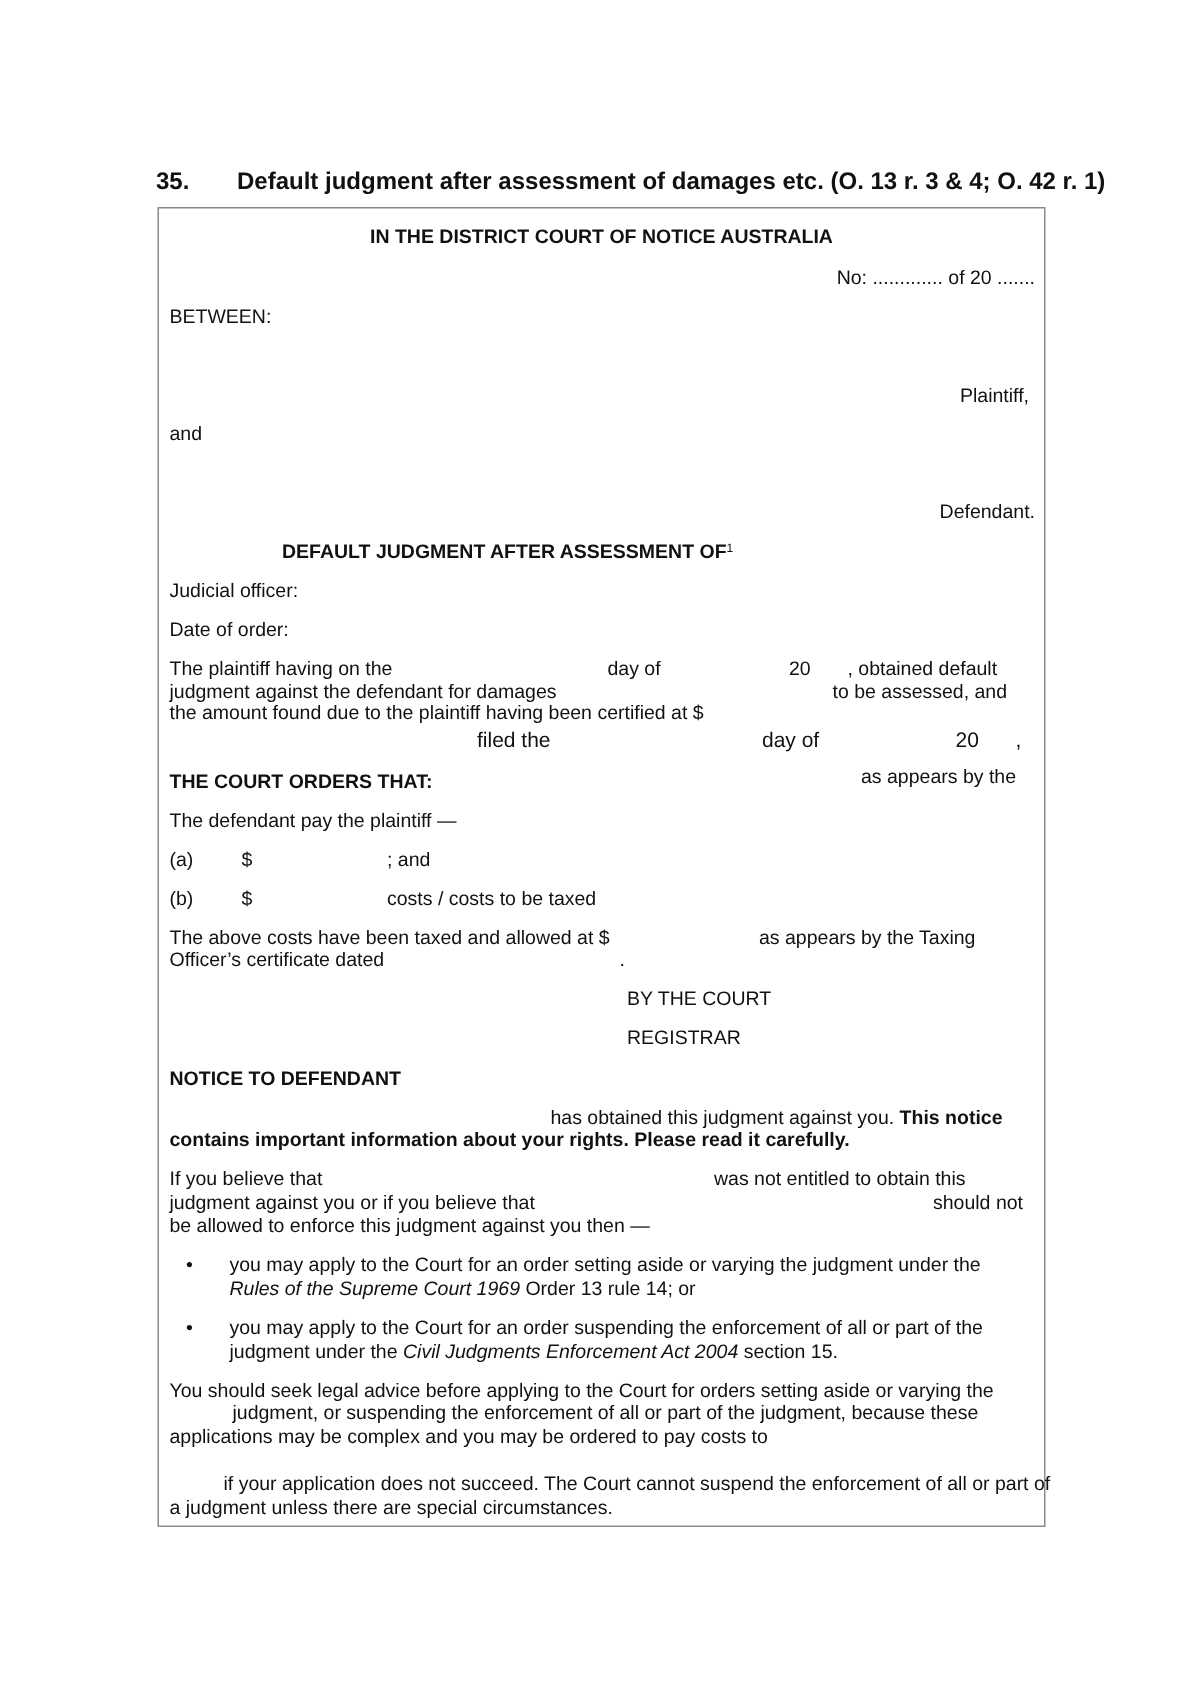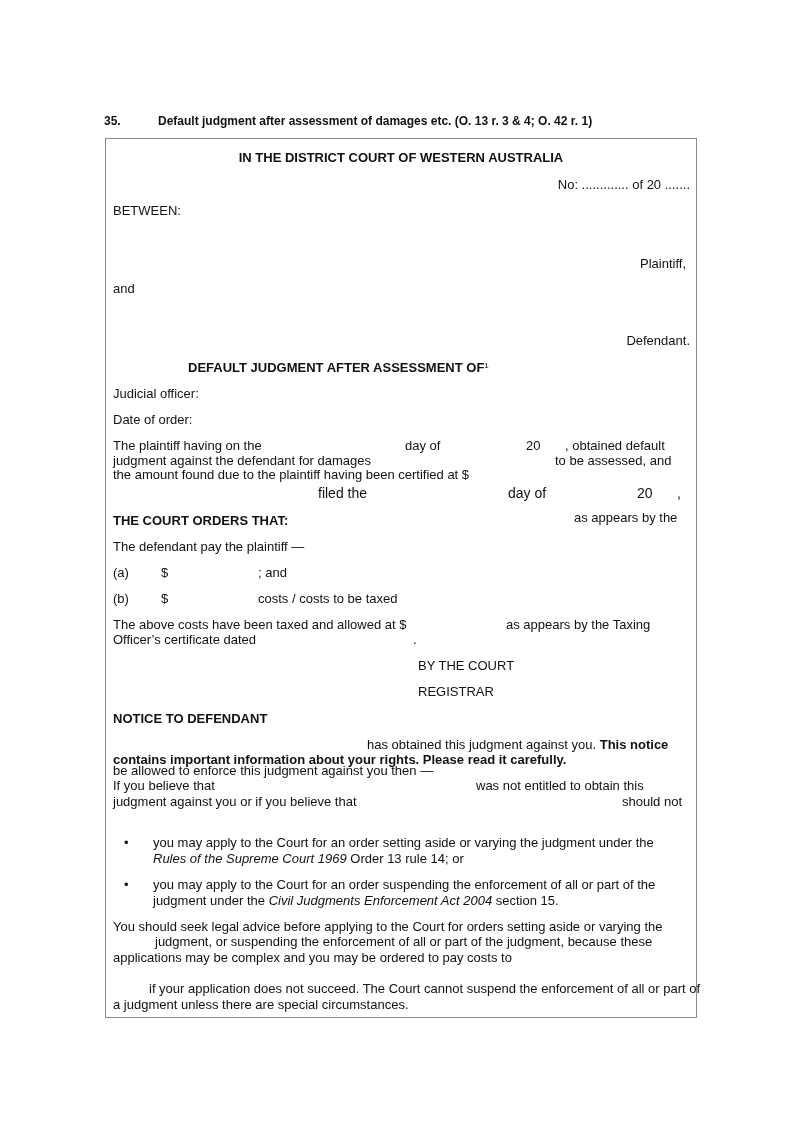--- a/index.html
+++ b/index.html
@@ -1,35 +1,35 @@
 <!DOCTYPE html>
 <html><head>
 <meta charset="utf-8">
 <style>
   html, body { margin: 0; padding: 0; background: #ffffff; }
   body { width: 800px; height: 1130px; position: relative; overflow: hidden;
          font-family: "Liberation Sans", sans-serif; color: #111111; font-size: 13px; }
   .abs { position: absolute; white-space: nowrap; line-height: 15px; }
   .bold { font-weight: bold; }
   .ital { font-style: italic; }
-  .heading { font-size: 12px; font-weight: bold; }
+  .heading { font-size: 16px; font-weight: bold; }
   .box { position: absolute; left: 105px; top: 138px; width: 592px; height: 880px;
          border: 1px solid #8a8a8a; box-sizing: border-box; }
   sup { font-size: 8px; vertical-align: top; position: relative; top: -2px; font-weight: normal; }
   .lg { font-size: 14px; }
 </style>
 </head>
 <body>
 
 <div class="abs heading" style="left:104px; top:114px;">35.</div>
 <div class="abs heading" style="left:158px; top:114px;">Default judgment after assessment of damages etc. (O. 13 r. 3 &amp; 4; O. 42 r. 1)</div>
 
 <div class="box"></div>
 
-<div class="abs bold" style="left:105px; width:592px; text-align:center; top:150px;">IN THE DISTRICT COURT OF WESTERN AUSTRALIA</div>
+<div class="abs bold" style="left:105px; width:592px; text-align:center; top:150px;">IN THE DISTRICT COURT OF NOTICE AUSTRALIA</div>
 <div class="abs" style="right:110px; top:177px;">No: ............. of 20 .......</div>
 
 <div class="abs" style="left:113px; top:203px;">BETWEEN:</div>
 <div class="abs" style="right:114px; top:256px;">Plaintiff,</div>
 <div class="abs" style="left:113px; top:281px;">and</div>
 <div class="abs" style="right:110px; top:333px;">Defendant.</div>
 
 <div class="abs bold" style="left:188px; top:360px;">
   <span>DEFAULT JUDGMENT AFTER ASSESSMENT OF</span><sup>1</sup>
 </div>
@@ -77,21 +77,21 @@
 <div class="abs" style="left:367px; top:737px;">
   <span>has obtained this judgment against you.</span>
   <span class="bold">This notice</span>
 </div>
 <div class="abs bold" style="left:113px; top:752px;">contains important information about your rights. Please read it carefully.</div>
 
 <div class="abs" style="left:113px; top:778px;">If you believe that</div>
 <div class="abs" style="left:476px; top:778px;">was not entitled to obtain this</div>
 <div class="abs" style="left:113px; top:794px;">judgment against you or if you believe that</div>
 <div class="abs" style="left:622px; top:794px;">should not</div>
-<div class="abs" style="left:113px; top:763px;">be allowed to enforce this judgment against you then —</div>
+<div class="abs" style="left:113px; top:809px;">be allowed to enforce this judgment against you then —</div>
 
 <div class="abs" style="left:124px; top:835px;">•</div>
 <div class="abs" style="left:153px; top:835px;">you may apply to the Court for an order setting aside or varying the judgment under the</div>
 <div class="abs" style="left:153px; top:851px;">
   <span class="ital">Rules of the Supreme Court 1969</span><span> Order 13 rule 14; or</span>
 </div>
 
 <div class="abs" style="left:124px; top:877px;">•</div>
 <div class="abs" style="left:153px; top:877px;">you may apply to the Court for an order suspending the enforcement of all or part of the</div>
 <div class="abs" style="left:153px; top:893px;">

